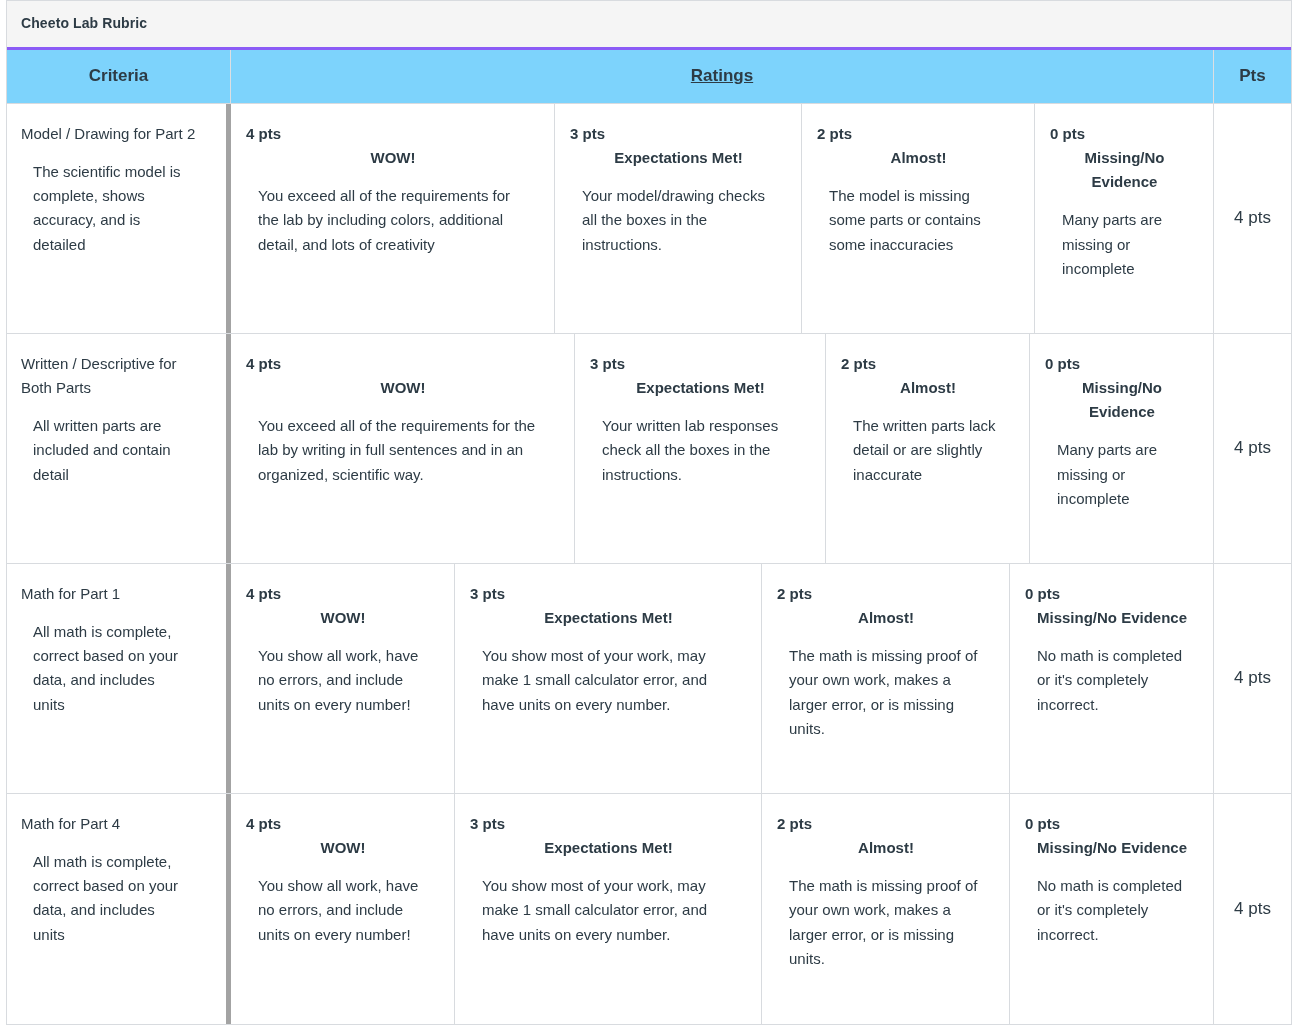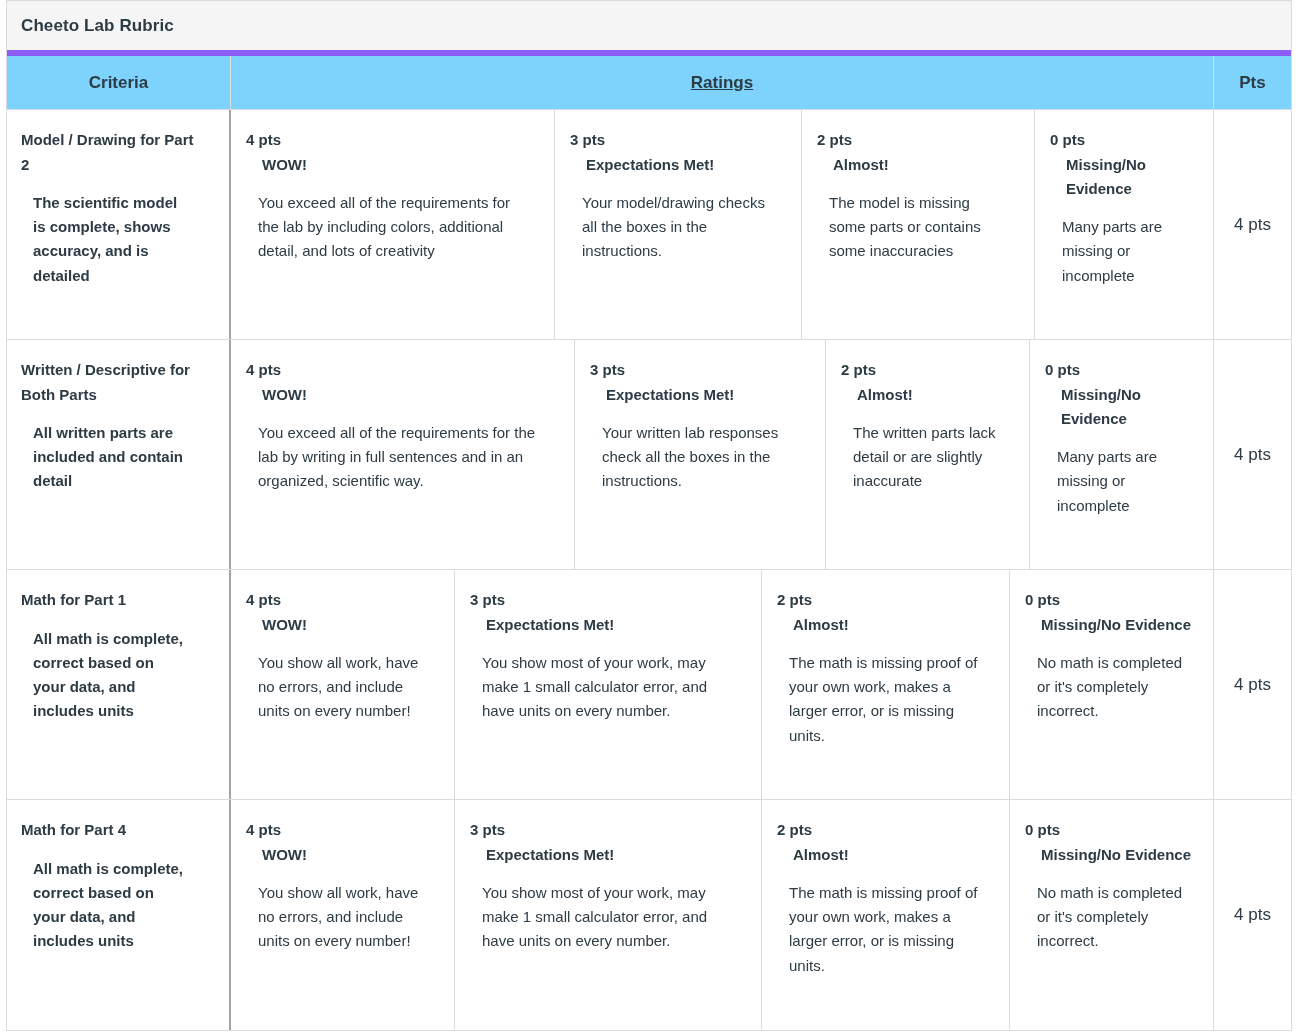--- a/index.html
+++ b/index.html
@@ -21,22 +21,22 @@
     margin: 0 auto;
     box-sizing: border-box;
     border: 1px solid #d8dbdf;
     border-bottom: none;
     background: #ffffff;
   }
 
   
   .rubric-title {
     background: #f5f5f5;
-    border-bottom: 6px solid #8b5cf6;
-    font-size: 17px;
+    border-bottom: 3px solid #8b5cf6;
+    font-size: 14px;
     font-weight: bold;
     color: #2d3b45;
     padding: 14px 16px 14px 14px;
     line-height: 1.25;
     letter-spacing: .1px;
   }
 
   
   .rubric-head {
     display: flex;
@@ -74,45 +74,45 @@
     padding: 18px 14px 10px 14px;
     font-size: 15px;
     line-height: 1.62;
     color: #2d3b45;
   }
 
   
   .c-criteria {
     width: 224px;
     flex: 0 0 224px;
-    border-right: 2px solid #a3a3a3;
+    border-right: 5px solid #a3a3a3;
     padding-left: 14px;
     padding-right: 30px;
-    font-weight: bold;
   }
   .crit-title {
     margin: 0 0 14px 0;
   }
   .crit-desc {
     margin: 12px;
   }
 
   
   .c-rating {
     border-right: 1px solid #d8dbdf;
     padding-left: 15px;
     padding-right: 18px;
   }
   .rate-pts {
     font-weight: bold;
     margin: 0;
   }
   .rate-label {
     font-weight: bold;
-    margin: 0 0 14px 16px;
+    margin: 0 0 14px 4px;
+    text-align: center;
   }
   .rate-desc {
     margin: 12px;
   }
 
   
   .c-pts {
     width: 77px;
     flex: 0 0 77px;
     display: flex;

